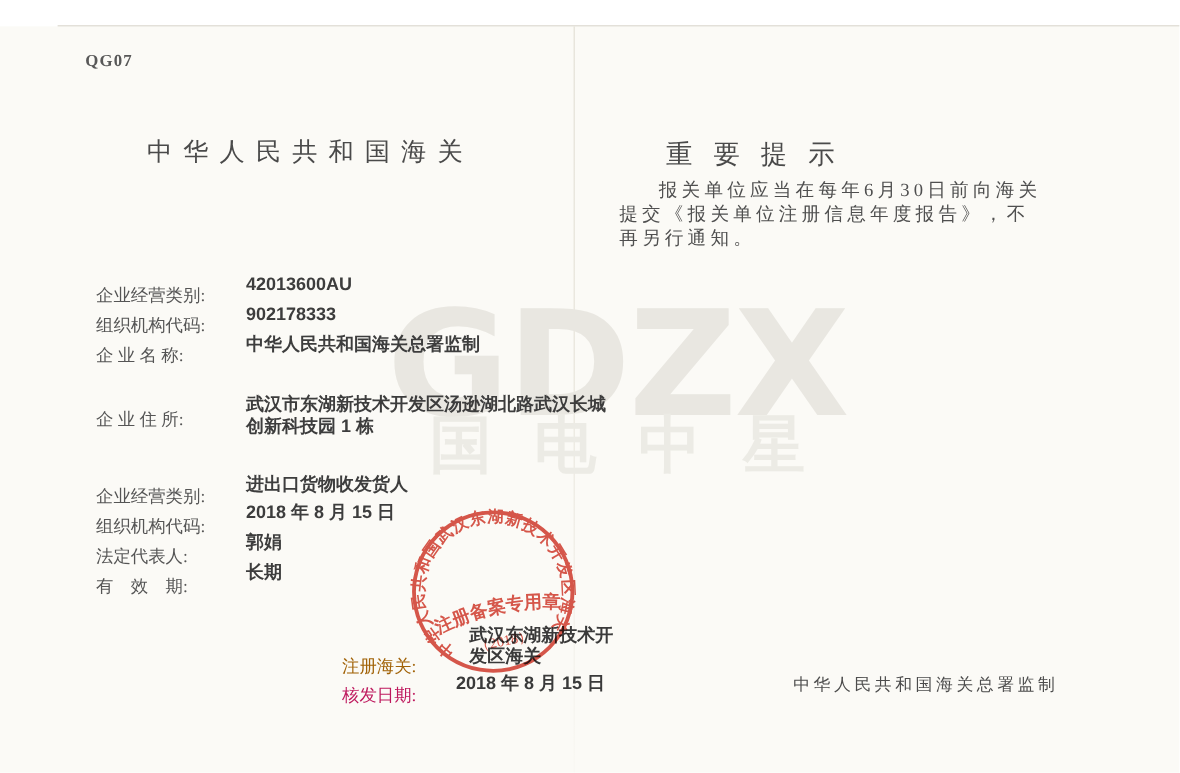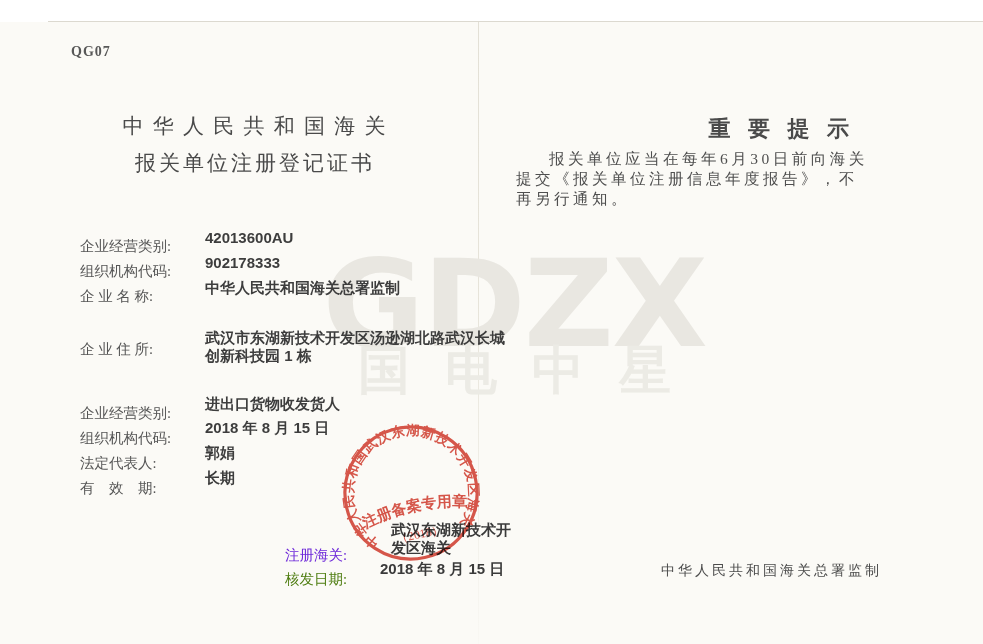--- a/index.html
+++ b/index.html
@@ -21,44 +21,44 @@
   .wm-text { position:absolute; left:358px; top:336px;
              font-family:"DejaVu Sans", sans-serif; font-weight:bold;
              font-size:52px; letter-spacing:35px; color:#ecebe5; white-space:nowrap; }
   .form-code { position:absolute; left:71px; top:44px; font-size:14px;
                letter-spacing:1px; color:#585858; font-weight:bold; }
 
   .title-block { position:absolute; left:88px; top:112px; width:334px; text-align:center;font-family:Liberation Serif, serif; }
   .title-l1 { font-size:21px; letter-spacing:2px; color:#4a4a4a; white-space:nowrap; }
   .title-l2 { font-size:21px; letter-spacing:3px; color:#4a4a4a; margin-top:9px; white-space:nowrap; }
 
-  .notice-title { position:absolute; left:555px; top:114px; width:300px; text-align:right;
-                  font-size:22px; letter-spacing:6px; color:#4a4a4a; white-space:nowrap;font-weight:bold; }
+  .notice-title { position:absolute; left:555px; top:114px; width:300px; text-align:left;
+                  font-size:22px; letter-spacing:6px; color:#4a4a4a; white-space:nowrap; }
   .notice-body { position:absolute; left:516px; top:149px; width:352px;
                  font-size:15.5px; letter-spacing:3.5px; line-height:20px;
                  color:#4f4f4f; white-space:pre-line; text-indent:33px; }
 
   .fl { position:absolute; left:80px; font-size:14.5px; color:#555; white-space:pre; }
   .fv { position:absolute; left:205px; font-size:15px; white-space:pre-line;
         font-family:"Liberation Sans", sans-serif; font-weight:bold; color:#3d3d3d;
         line-height:18px; }
   .f0l{top:237px} .f0v{top:229px}
   .f1l{top:262px} .f1v{top:254px}
   .f2l{top:287px} .f2v{top:279px}
   .f3l{top:340px} .f3v{top:329px}
   .f4l{top:404px} .f4v{top:395px}
   .f5l{top:429px} .f5v{top:419px}
   .f6l{top:454px} .f6v{top:444px}
   .f7l{top:479px} .f7v{top:469px}
 
-  .regl { position:absolute; left:285px; top:546px; font-size:14.5px; color:#6d28d9; }
+  .regl { position:absolute; left:285px; top:546px; font-size:14.5px; color:#a16207; }
   .regv { position:absolute; left:391px; top:521px; font-size:15px; line-height:18px;
           font-family:"Liberation Sans", sans-serif; font-weight:bold; color:#3a3a3a;
           white-space:pre-line; z-index:2; }
-  .issl { position:absolute; left:285px; top:570px; font-size:14.5px; color:#4d7c0f; }
+  .issl { position:absolute; left:285px; top:570px; font-size:14.5px; color:#be185d; }
   .issv { position:absolute; left:380px; top:560px; font-size:15px;
           font-family:"Liberation Sans", sans-serif; font-weight:bold; color:#3a3a3a; }
 
   .footer { position:absolute; left:661px; top:562px; font-size:14px;
             letter-spacing:3px; color:#4c4c4c; white-space:nowrap; }
 
   .seal { position:absolute; left:336px; top:418px; width:150px; height:150px;
           transform:rotate(-12deg); mix-blend-mode:multiply; opacity:0.92; z-index:3; }
 </style>
 </head>
@@ -70,21 +70,20 @@
   <div class="paper-top-edge"></div>
   <div class="fold-line"></div>
 
   <div class="wm-logo">GDZX</div>
   <div class="wm-text">国电中星</div>
 
   <div class="form-code">QG07</div>
 
   <div class="title-block">
     <div class="title-l1">中 华 人 民 共 和 国 海 关</div>
-    <div class="title-l2">报关单位注册登记证书</div>
   </div>
 
   <div class="notice-title">重 要 提 示</div>
   <div class="notice-body">报关单位应当在每年6月30日前向海关
 提交《报关单位注册信息年度报告》，不
 再另行通知。</div>
 
   <span class="fl f0l">企业经营类别:</span>
   <span class="fv f0v">42013600AU</span>
 

